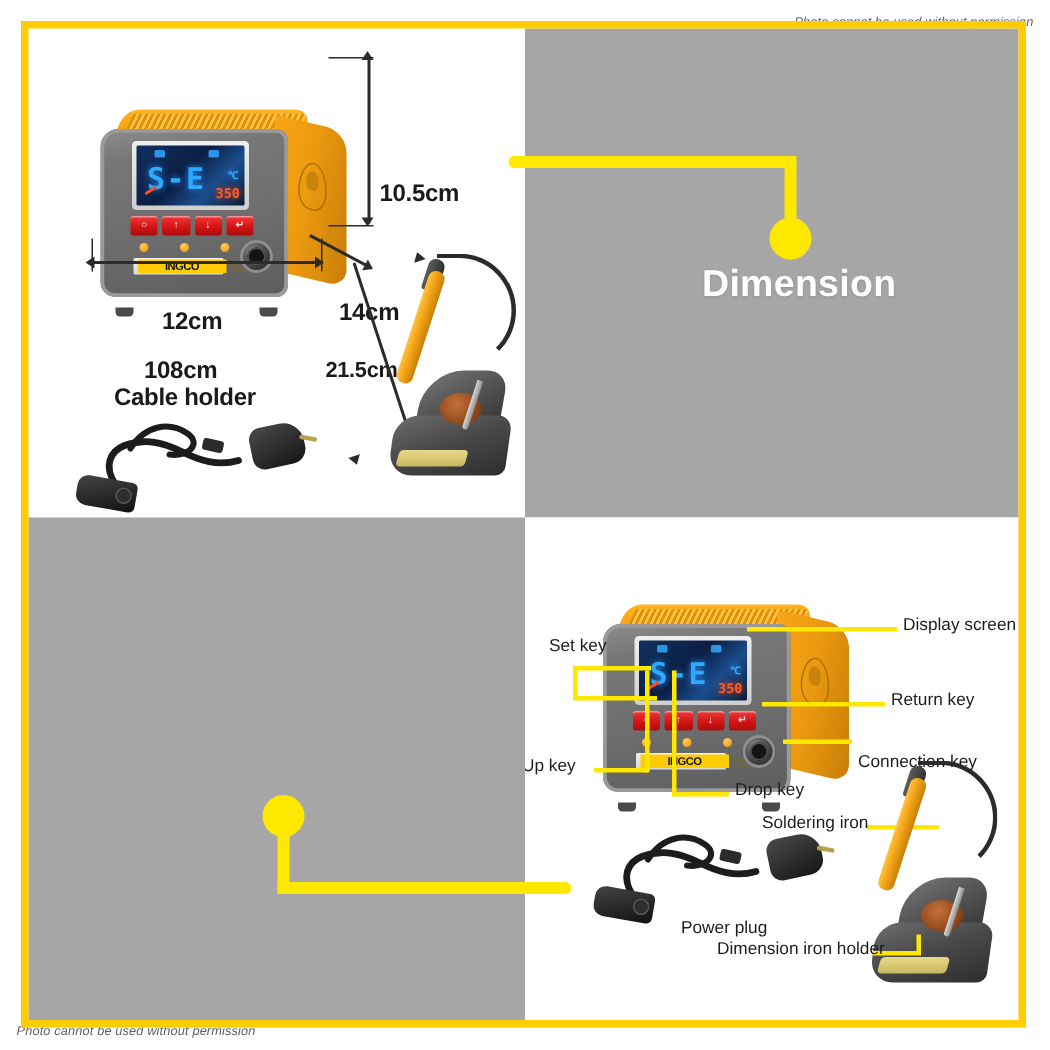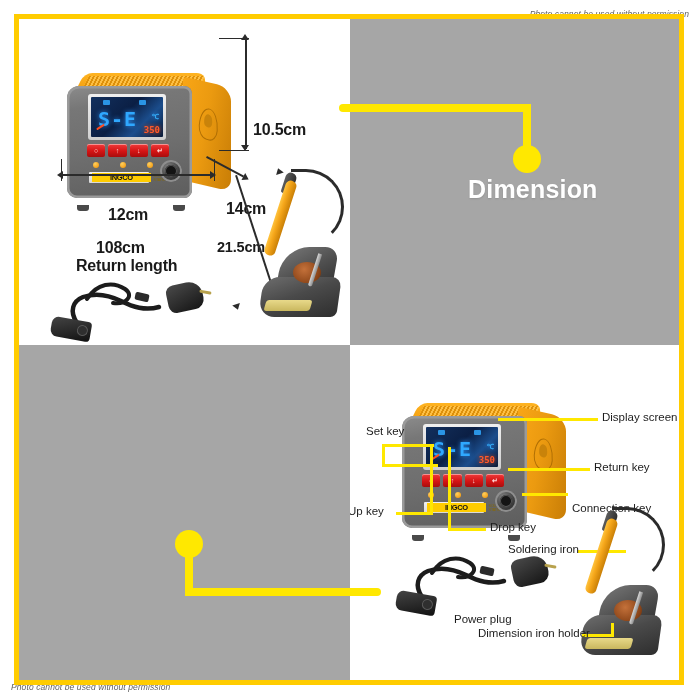--- a/index.html
+++ b/index.html
@@ -341,21 +341,21 @@
     <div class="dim-label" style="left:207px; top:157px;">14cm</div>
 
     <div class="dim-line" style="left:43px; top:155px; width:152px; height:1.6px;"></div>
     <div class="arrow left" style="left:38px; top:152px;"></div>
     <div class="arrow right" style="left:191px; top:152px;"></div>
     <div class="dim-line" style="left:42px; top:140px; width:1.3px; height:22px;"></div>
     <div class="dim-line" style="left:195px; top:140px; width:1.3px; height:22px;"></div>
     <div class="dim-label" style="left:89px; top:163px;">12cm</div>
 
     <div class="dim-label" style="left:77px; top:196px;">108cm</div>
-    <div class="dim-label" style="left:57px; top:214px;">Return length</div>
+    <div class="dim-label" style="left:57px; top:214px;">Cable holder</div>
 
     <div class="cable art" style="left:28px; top:242px;">
       <svg width="160" height="80" viewBox="0 0 160 80" aria-hidden="true">
         <path d="M30,62 C22,50 26,40 36,36 C50,31 62,34 74,40 C86,46 98,50 112,46" fill="none" stroke="#1c1c1c" stroke-width="4.5" stroke-linecap="round"></path>
         <path d="M40,38 C50,22 66,20 78,28 C88,35 78,44 66,42" fill="none" stroke="#1c1c1c" stroke-width="4" stroke-linecap="round"></path>
         <rect x="88" y="32" width="14" height="8" rx="2" fill="#2b2b2b" transform="rotate(12 95 36)"></rect>
       </svg>
       <div class="plug-eu"></div>
       <div class="plug-iec"></div>
     </div>

